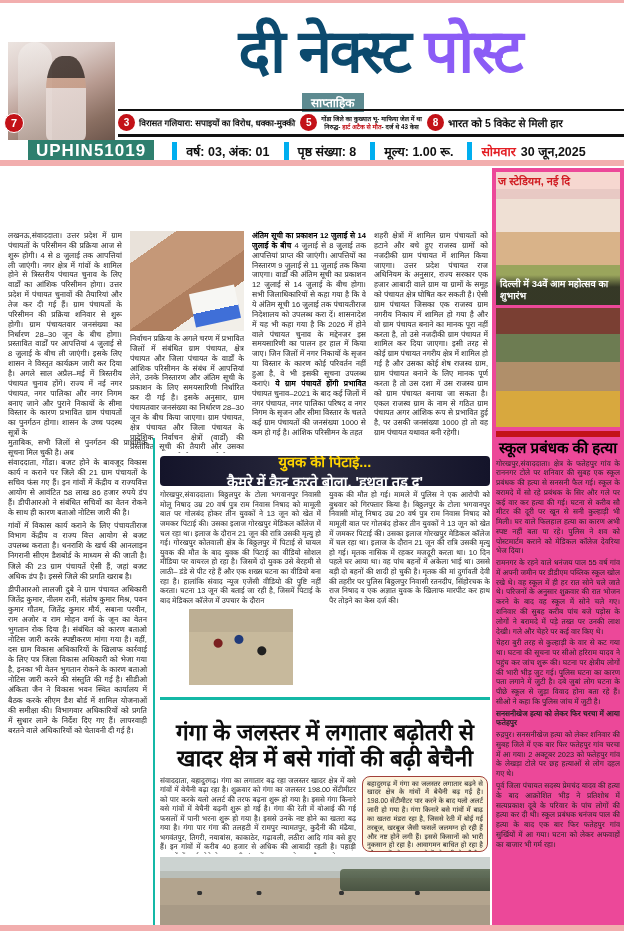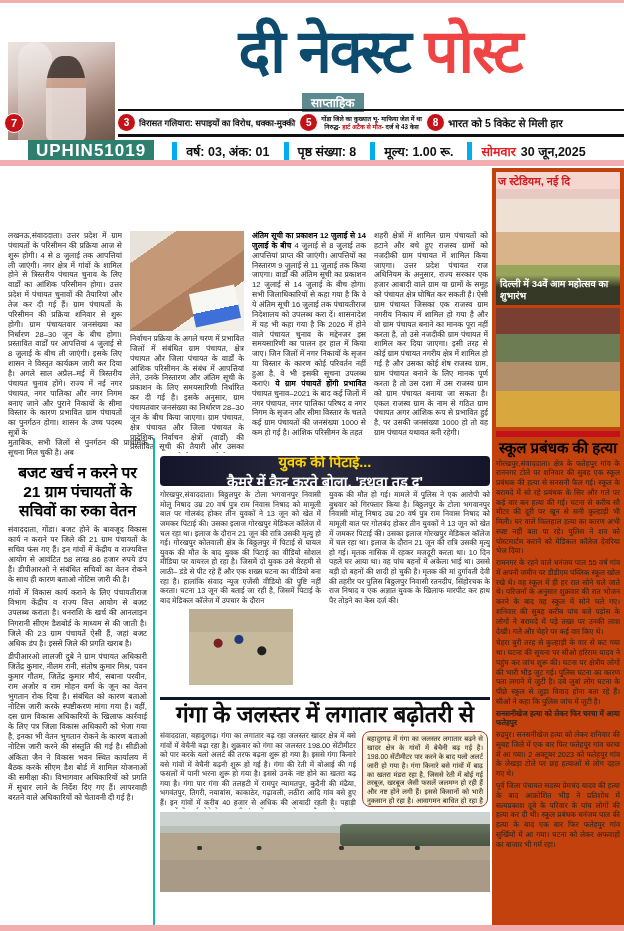--- a/index.html
+++ b/index.html
@@ -20,21 +20,21 @@
   .model-photo:after { content:""; position:absolute; left:38px; top:14px; width:40px; height:84px;
     background:linear-gradient(180deg,#3a2e28 0 26%,#c9a08b 26% 38%,#e8dcd8 38% 100%); border-radius:40% 40% 8% 8%; opacity:.85; }
   .badge-circle { position:absolute; display:flex; align-items:center; justify-content:center;
     width:20px; height:20px; border-radius:50%; background:#c31218; color:#fff; font-weight:bold;
     font-size:11px; border:1px solid #fff; }
   .badge-7 { left:4px; top:113px; }
 
   .masthead { position:absolute; left:150px; top:22px; width:460px; text-align:center;
     font-size:60px; font-weight:900; letter-spacing:-2px; line-height:1.0; white-space:nowrap; }
   .masthead .black { color:#0c4a6e; }
-  .masthead .red { color:#ef4444; }
+  .masthead .red { color:#8b5cf6; }
   .weekly-badge { position:absolute; left:302px; top:93px; background:#5d8a90; color:#fff;
     font-size:12px; font-weight:bold; padding:1px 9px; }
 
   .teaser-strip { position:absolute; left:118px; top:109px; width:506px; height:28px;
     border-top:2px solid #111; border-bottom:3px solid #111; display:flex; align-items:center; gap:5px; }
   .teaser { display:flex; align-items:center; gap:4px; }
   .teaser .num { width:17px; height:17px; min-width:17px; border-radius:50%; background:#c31218; color:#fff;
     font-size:10px; font-weight:bold; display:flex; align-items:center; justify-content:center; }
   .teaser .t-text { font-size:8.5px; font-weight:bold; color:#111; }
   .teaser .t-small { font-size:6.3px; font-weight:bold; color:#111; line-height:1.25; text-align:center; }
@@ -56,21 +56,21 @@
     display:flex; gap:8px; overflow:hidden; }
   .mcol { width:114px; font-size:7.6px; line-height:1.3; text-align:justify; color:#222; overflow:hidden; }
   .evm-photo { width:100%; height:100px; margin-bottom:3px;
     background:linear-gradient(145deg,#e9e2da 0 18%,#c59878 18% 55%,#b07f5f 55% 72%,#f2efe9 72% 100%); position:relative; }
   .evm-photo:after { content:""; position:absolute; right:6px; bottom:8px; width:46px; height:34px;
     background:linear-gradient(180deg,#f7f7f4 0 60%,#3f6fd8 60% 100%); transform:rotate(-12deg); }
   .subhead { font-weight:bold; color:#000; }
 
   
   .right-rail { position:absolute; left:492px; top:168px; width:132px; height:757px;
-    background:#c2410c; padding:4px 4px 0 4px; overflow:hidden; }
+    background:#ec4899; padding:4px 4px 0 4px; overflow:hidden; }
   .rail-photo1 { position:relative; width:100%; height:133px; overflow:hidden;
     background:linear-gradient(180deg,#e8c9c4 0 20%,#efe0d4 20% 45%,#d9b389 45% 70%,#9aa55c 70% 100%); }
   .rail-photo1 .banner { position:absolute; top:0; left:0; right:0; background:#f6d7d0; color:#d01d23;
     font-weight:900; font-size:11px; white-space:nowrap; overflow:hidden; padding:1px 2px; }
   .rail-photo1 .caption { position:absolute; bottom:0; left:0; right:0; color:#fff; font-weight:bold;
     font-size:9.5px; line-height:1.25; padding:3px 4px; background:linear-gradient(180deg,rgba(20,20,20,0) 0,rgba(20,20,20,.75) 40%); }
   .rail-photo2 { width:100%; height:119px; margin-top:3px; overflow:hidden;
     background:linear-gradient(180deg,#7a3f33 0 22%,#6d7c52 22% 45%,#b08f6a 45% 70%,#d8a83e 70% 100%); }
   .rail-redbar { width:100%; height:6px; background:#c31218; margin:4px 0 3px 0; }
   .rail-headline { font-size:15px; font-weight:900; text-align:center; color:#000; line-height:1.1; }
@@ -97,21 +97,21 @@
   .beating-body { display:flex; gap:8px; margin-top:4px; }
   .beating-col { width:161px; font-size:7.4px; line-height:1.3; text-align:justify; color:#222; overflow:hidden; height:200px; }
   .beat-photo { width:104px; height:76px; margin:3px auto; display:block;
     background:radial-gradient(circle 5px at 28% 45%,#7a2020 0 4px,transparent 5px),
                radial-gradient(circle 5px at 48% 40%,#203a7a 0 4px,transparent 5px),
                radial-gradient(circle 5px at 70% 55%,#202020 0 4px,transparent 5px),
                linear-gradient(180deg,#bcae93 0 30%,#c7b99c 30% 100%); }
 
   
   .ganga { position:absolute; left:160px; top:697px; width:330px; height:228px;
-    border-top:3px solid #0f172a; padding-top:2px; overflow:hidden; }
+    border-top:3px solid #14b8a6; padding-top:20px; overflow:hidden; }
   .ganga-headline { text-align:center; font-size:22.5px; font-weight:900; color:#0d0d0d; line-height:1.17; }
   .ganga-row { display:flex; gap:6px; margin-top:3px; }
   .ganga-text { width:196px; font-size:7.3px; line-height:1.3; text-align:justify; color:#222; height:78px; overflow:hidden; }
   .ganga-box { width:126px; height:76px; background:#fdf3dc; border:1px solid #a2403a; border-radius:8px;
     font-size:6.9px; line-height:1.28; padding:3px 4px; color:#222; text-align:justify; overflow:hidden; }
   .river-photo { width:100%; height:80px; margin-top:3px; position:relative; overflow:hidden;
     background:linear-gradient(180deg,#ccd3d1 0 18%,#b9beb8 18% 26%,#b3a48e 26% 60%,#a89a86 60% 100%); }
   .river-photo:before { content:""; position:absolute; right:0; top:12px; width:150px; height:22px;
     background:linear-gradient(180deg,#5d6b54,#3f4c3b); border-radius:4px 0 0 4px; opacity:.9; }
   .river-photo:after { content:""; position:absolute; left:0; top:34px; width:100%; height:4px;
@@ -205,21 +205,20 @@
       <p>रामनगर के रहने वाले धनंजय पाल 55 वर्ष गांव में अपनी जमीन पर डीडीएम पब्लिक स्कूल खोल रखे थे। वह स्कूल में ही हर रात सोने चले जाते थे। परिजनों के अनुसार शुक्रवार की रात भोजन करने के बाद वह स्कूल में सोने चले गए। शनिवार की सुबह करीब पांच बजे पड़ोस के लोगों ने बरामदे में पड़े तख्त पर उनकी लाश देखी। गले और चेहरे पर कई वार किए थे।</p>
       <p>चेहरा बुरी तरह से कुल्हाड़ी के वार से कट गया था। घटना की सूचना पर सीओ हरिराम यादव ने पहुंच कर जांच शुरू की। घटना पर क्षेत्रीय लोगों की भारी भीड़ जुट गई। पुलिस घटना का कारण पता लगाने में जुटी है। दबे जुबां लोग घटना के पीछे स्कूल से जुड़ा विवाद होना बता रहे हैं। सीओ ने कहा कि पुलिस जांच में जुटी है।</p>
       <p class="rail-sub">सनसनीखेज हत्या को लेकर फिर चरचा में आया फतेहपुर</p>
       <p>रुद्रपुर। सनसनीखेज हत्या को लेकर शनिवार की सुबह जिले में एक बार फिर फतेहपुर गांव चरचा में आ गया। 2 अक्टूबर 2023 को फतेहपुर गांव के लेखड़ा टोले पर छह हत्याओं से लोग दहल गए थे।</p>
       <p>पूर्व जिला पंचायत सदस्य प्रेमचंद यादव की हत्या के बाद आक्रोशित भीड़ ने प्रतिशोध में सत्यप्रकाश दूबे के परिवार के पांच लोगों की हत्या कर दी थी। स्कूल प्रबंधक धनंजय पाल की हत्या के बाद एक बार फिर फतेहपुर गांव सुर्खियों में आ गया। घटना को लेकर अफवाहों का बाजार भी गर्म रहा।</p>
     </div>
   </div>
 
   <div class="left-col">
     <div class="left-cont">मुताबिक, सभी जिलों से पुनर्गठन की प्राथमिक सूचना मिल चुकी है। अब</div>
-    <div class="budget-headline">बजट खर्च न करने पर 21 ग्राम पंचायतों के सचिवों का रुका वेतन</div>
     <div class="left-body">
       <p>संवाददाता, गोंडा। बजट होने के बावजूद विकास कार्य न कराने पर जिले की 21 ग्राम पंचायतों के सचिव फंस गए हैं। इन गांवों में केंद्रीय व राज्यवित्त आयोग से आवंटित 58 लाख 86 हजार रुपये डंप हैं। डीपीआरओ ने संबंधित सचिवों का वेतन रोकने के साथ ही कारण बताओ नोटिस जारी की है।</p>
       <p>गांवों में विकास कार्य कराने के लिए पंचायतीराज विभाग केंद्रीय व राज्य वित्त आयोग से बजट उपलब्ध कराता है। धनराशि के खर्च की आनलाइन निगरानी सीएम डैशबोर्ड के माध्यम से की जाती है। जिले की 23 ग्राम पंचायतें ऐसी हैं, जहां बजट अधिक डंप है। इससे जिले की प्रगति खराब है।</p>
       <p>डीपीआरओ लालजी दुबे ने ग्राम पंचायत अधिकारी जितेंद्र कुमार, नीलम रानी, संतोष कुमार मिश्र, पवन कुमार गौतम, जितेंद्र कुमार मौर्य, सबाना परवीन, राम अजोर व राम मोहन वर्मा के जून का वेतन भुगतान रोक दिया है। संबंधित को कारण बताओ नोटिस जारी करके स्पष्टीकरण मांगा गया है। वहीं, दस ग्राम विकास अधिकारियों के खिलाफ कार्रवाई के लिए पत्र जिला विकास अधिकारी को भेजा गया है, इनका भी वेतन भुगतान रोकने के कारण बताओ नोटिस जारी करने की संस्तुति की गई है। सीडीओ अंकिता जैन ने विकास भवन स्थित कार्यालय में बैठक करके सीएम डैश बोर्ड में शामिल योजनाओं की समीक्षा की। विभागवार अधिकारियों को प्रगति में सुधार लाने के निर्देश दिए गए हैं। लापरवाही बरतने वाले अधिकारियों को चेतावनी दी गई है।</p>
     </div>
   </div>
 
   <div class="beating">
     <div class="beating-band">
       <span class="y">युवक की पिटाई...</span>
@@ -230,20 +229,21 @@
         <span>गोरखपुर,संवाददाता। बिठ्ठलपुर के टोला भगवानपुर निवासी मोलू निषाद उम्र 20 वर्ष पुत्र राम निवास निषाद को मामूली बात पर गोलबंद होकर तीन युवकों ने 13 जून को खेत में जमकर पिटाई की। उसका इलाज गोरखपुर मेडिकल कॉलेज में चल रहा था। इलाज के दौरान 21 जून की रात्रि उसकी मृत्यु हो गई। गोरखपुर कोतवाली क्षेत्र के बिठ्ठलपुर में पिटाई से घायल युवक की मौत के बाद युवक की पिटाई का वीडियो सोशल मीडिया पर वायरल हो रहा है। जिसमें दो युवक उसे बेरहमी से लाठी– डंडे से पीट रहे हैं और एक शख्स घटना का वीडियो बना रहा है। हालांकि संवाद न्यूज एजेंसी वीडियो की पुष्टि नहीं करता। घटना 13 जून की बताई जा रही है, जिसमें पिटाई के बाद मेडिकल कॉलेज में उपचार के दौरान</span>
         <span class="beat-photo"></span>
       </div>
       <div class="beating-col">युवक की मौत हो गई। मामले में पुलिस ने एक आरोपी को बुधवार को गिरफ्तार किया है। बिठ्ठलपुर के टोला भगवानपुर निवासी मोलू निषाद उम्र 20 वर्ष पुत्र राम निवास निषाद को मामूली बात पर गोलबंद होकर तीन युवकों ने 13 जून को खेत में जमकर पिटाई की। उसका इलाज गोरखपुर मेडिकल कॉलेज में चल रहा था। इलाज के दौरान 21 जून की रात्रि उसकी मृत्यु हो गई। मृतक नासिक में रहकर मजदूरी करता था। 10 दिन पहले घर आया था। वह पांच बहनों में अकेला भाई था। उससे बड़ी दो बहनों की शादी हो चुकी है। मृतक की मां दुर्गावती देवी की तहरीर पर पुलिस बिठ्ठलपुर निवासी रतनदीप, सिंहोरचक के राज निषाद व एक अज्ञात युवक के खिलाफ मारपीट कर हाथ पैर तोड़ने का केस दर्ज की।</div>
     </div>
   </div>
 
   <div class="ganga">
     <div class="ganga-headline">
       <span>गंगा के जलस्तर में लगातार बढ़ोतरी से</span><br>
+      <span>खादर क्षेत्र में बसे गांवों की बढ़ी बेचैनी</span>
     </div>
     <div class="ganga-row">
       <div class="ganga-text">
         <span>संवाददाता, बहादुरगढ़। गंगा का लगातार बढ़ रहा जलस्तर खादर क्षेत्र में बसे गांवों में बेचैनी बढ़ा रहा है। शुक्रवार को गंगा का जलस्तर 198.00 सेंटीमीटर को पार करके यलो अलर्ट की तरफ बढ़ना शुरू हो गया है। इससे गंगा किनारे बसे गांवों में बेचैनी बढ़नी शुरू हो गई है। गंगा की रेती में बोआई की गई फसलों में पानी भरना शुरू हो गया है। इससे उनके नष्ट होने का खतरा बढ़ गया है।</span>
         <span>गंगा पार गंगा की तलहटी में रामपुर न्यामतपुर, कुदैनी की मंढैया, भगवंतपुर, तिगरी, नयाबांस, काकाठेर, गढ़ावली, लठीरा आदि गांव बसे हुए हैं। इन गांवों में करीब 40 हजार से अधिक की आबादी रहती है। पहाड़ी इलाकों में वर्षा होने के साथ ही गंगा में उफान आने लगा है। इसके कारण गढ़मुक्तेश्वर के खादर क्षेत्र में गंगा किनारे बसे उपरोक्त गांवों में बाढ़ आने की संभावना बनने लगी है।</span>
       </div>
       <div class="ganga-box">बहादुरगढ़ में गंगा का जलस्तर लगातार बढ़ने से खादर क्षेत्र के गांवों में बेचैनी बढ़ गई है। 198.00 सेंटीमीटर पार करने के बाद यलो अलर्ट जारी हो गया है। गंगा किनारे बसे गांवों में बाढ़ का खतरा मंडरा रहा है, जिससे रेती में बोई गई तरबूज, खरबूज जैसी फसलें जलमग्न हो रही हैं और नष्ट होने लगी हैं। इससे किसानों को भारी नुकसान हो रहा है। आवागमन बाधित हो रहा है और बच्चों को स्कूल जाने में परेशानी हो रही है।</div>
     </div>
     <div class="river-photo"></div>
   </div>

